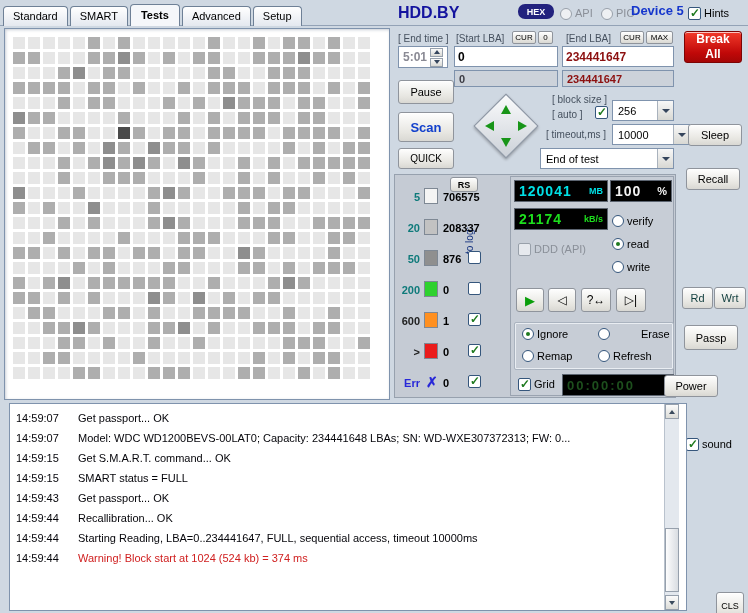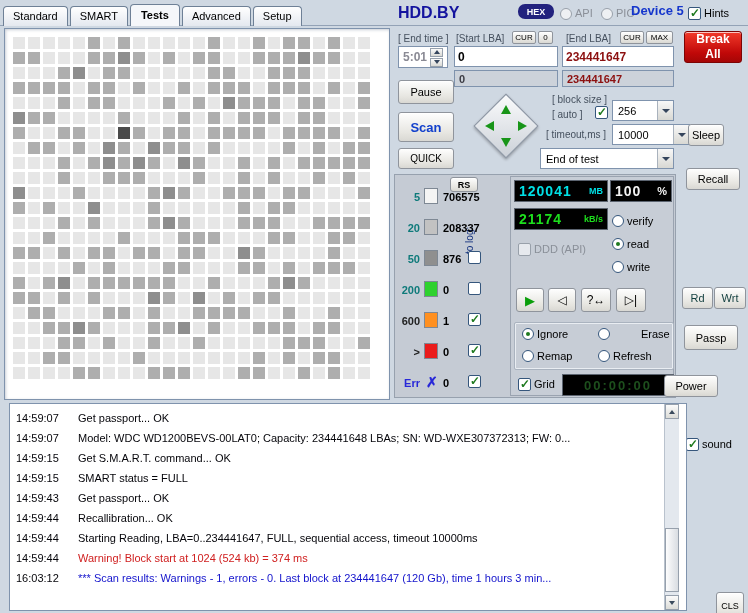--- a/index.html
+++ b/index.html
@@ -69,21 +69,21 @@
   .hist-count{position:absolute;font-weight:bold;font-size:11px;}
   .err-x{position:absolute;font-size:14px;font-weight:bold;color:var(--err-blue,#2828d8);}
   .to-log{position:absolute;left:464px;top:198px;height:56px;writing-mode:vertical-rl;transform:rotate(180deg);font-size:10px;color:#12307e;}
   .display{position:absolute;background:#000;border:1px solid #5c6470;display:flex;align-items:center;padding:0 4px;font-family:"DejaVu Sans Mono",monospace;font-weight:bold;box-shadow:inset 0 0 3px #000;}
   .display .val{font-size:14px;letter-spacing:1px;}
   .display .unit{font-size:9px;margin-left:auto;padding-left:3px;text-align:center;}
   .display.cyan .val,.display.cyan .unit{color:var(--display-cyan,#00e0e6);}
   .display.white .val,.display.white .unit{color:var(--display-white,#f2f2f2);}
   .display.white .unit{font-size:11px;}
   .display.green .val,.display.green .unit{color:var(--display-green,#1ddf1d);}
-  .display.dim{justify-content:center;}
+  .display.dim{justify-content:flex-start;}
   .display.dim .val{color:#1d4f1d;letter-spacing:2px;font-size:13px;}
   .transport{font-size:12px;}
   .transport .glyph{pointer-events:none;}
   .transport.play{color:#0a9e0a;font-size:13px;}
   .action-box{position:absolute;left:514px;top:322px;width:160px;height:48px;border:1px solid #aab3bf;box-shadow:inset 0 0 0 1px #e9edf2;border-radius:2px;}
   
   .log-panel{position:absolute;left:9px;top:403px;width:678px;height:208px;background:#fff;border:1px solid #7f93ad;}
   .log-lines{position:absolute;left:6px;top:4px;right:20px;}
   .log-line{height:20px;display:flex;align-items:center;font-size:11px;white-space:nowrap;overflow:hidden;}
   .log-time{width:62px;flex:none;color:#05050a;}
@@ -822,21 +822,21 @@
   <span class="cb checked" style="left:518px;top:378px"></span>
   <span class="lbl" style="left:534px;top:378px">Grid</span>
   <div class="display dim" style="left:562px;top:374px;width:112px;height:22px">
     <span class="val">00:00:00</span>
   </div>
 
   <div class="btn break" style="left:684px;top:31px;width:58px;height:32px">
     <span>Break</span>
     <span>All</span>
   </div>
-  <div class="btn" style="left:688px;top:124px;width:36px;height:22px">Sleep</div>
+  <div class="btn" style="left:688px;top:124px;width:54px;height:22px">Sleep</div>
   <div class="btn" style="left:686px;top:168px;width:54px;height:22px">Recall</div>
   <div class="btn teal" style="left:682px;top:287px;width:31px;height:22px">Rd</div>
   <div class="btn teal" style="left:714px;top:287px;width:32px;height:22px">Wrt</div>
   <div class="btn" style="left:684px;top:325px;width:54px;height:25px">Passp</div>
   <div class="btn" style="left:664px;top:375px;width:54px;height:22px">Power</div>
   <span class="cb checked" style="left:686px;top:438px"></span>
   <span class="lbl" style="left:702px;top:438px">sound</span>
   <div class="btn" style="left:716px;top:592px;width:28px;height:27px;font-size:9px">CLS</div>
 
   <div class="log-panel">
@@ -866,24 +866,20 @@
           <span class="log-text">Recallibration... OK</span>
         </div>
       <div class="log-line normal">
           <span class="log-time">14:59:44</span>
           <span class="log-text">Starting Reading, LBA=0..234441647, FULL, sequential access, timeout 10000ms</span>
         </div>
       <div class="log-line warning">
           <span class="log-time">14:59:44</span>
           <span class="log-text">Warning! Block start at 1024 (524 kb)  = 374 ms</span>
         </div>
-      <div class="log-line result">
-          <span class="log-time">16:03:12</span>
-          <span class="log-text">*** Scan results: Warnings - 1, errors - 0. Last block at 234441647 (120 Gb), time 1 hours 3 min...</span>
-        </div>
     </div>
   </div>
   <div class="scrollbar">
     <div class="sb-btn sb-up">
         <span class="arr up"></span>
       </div>
     <div class="sb-thumb"></div>
     <div class="sb-btn sb-down">
         <span class="arr down"></span>
       </div>

